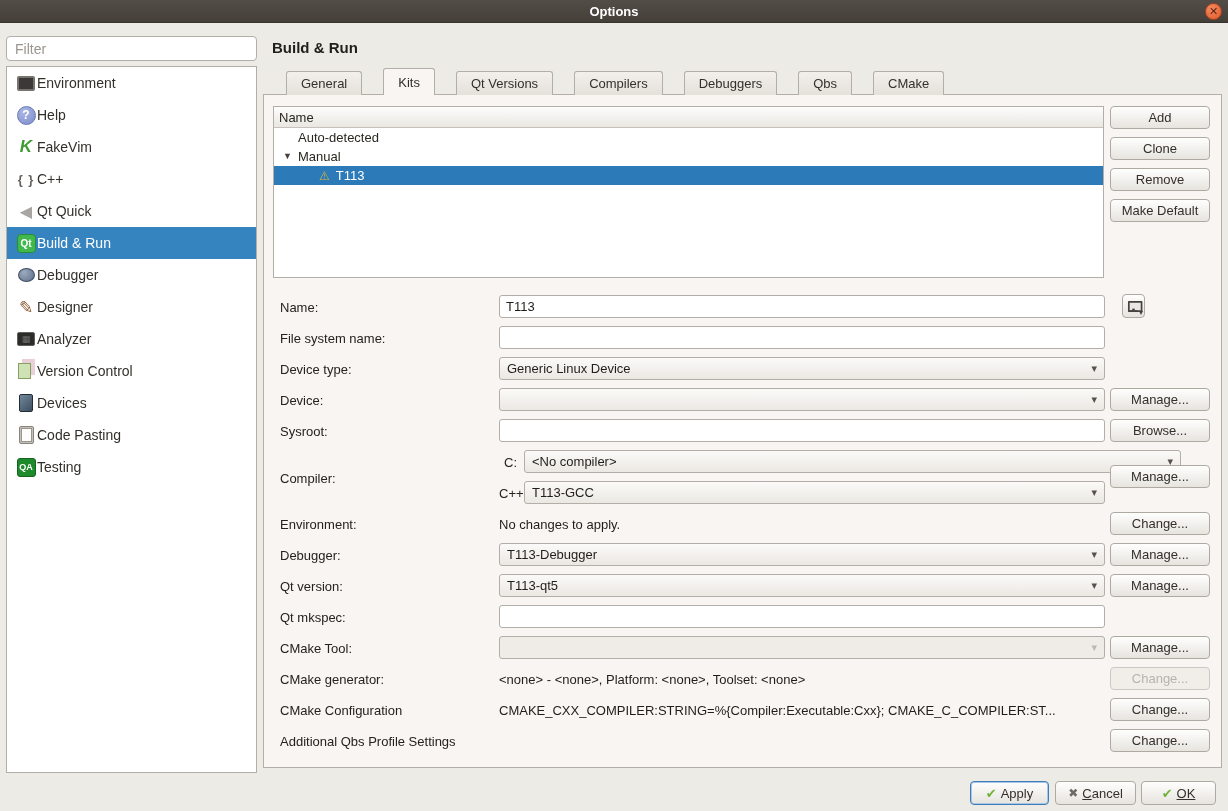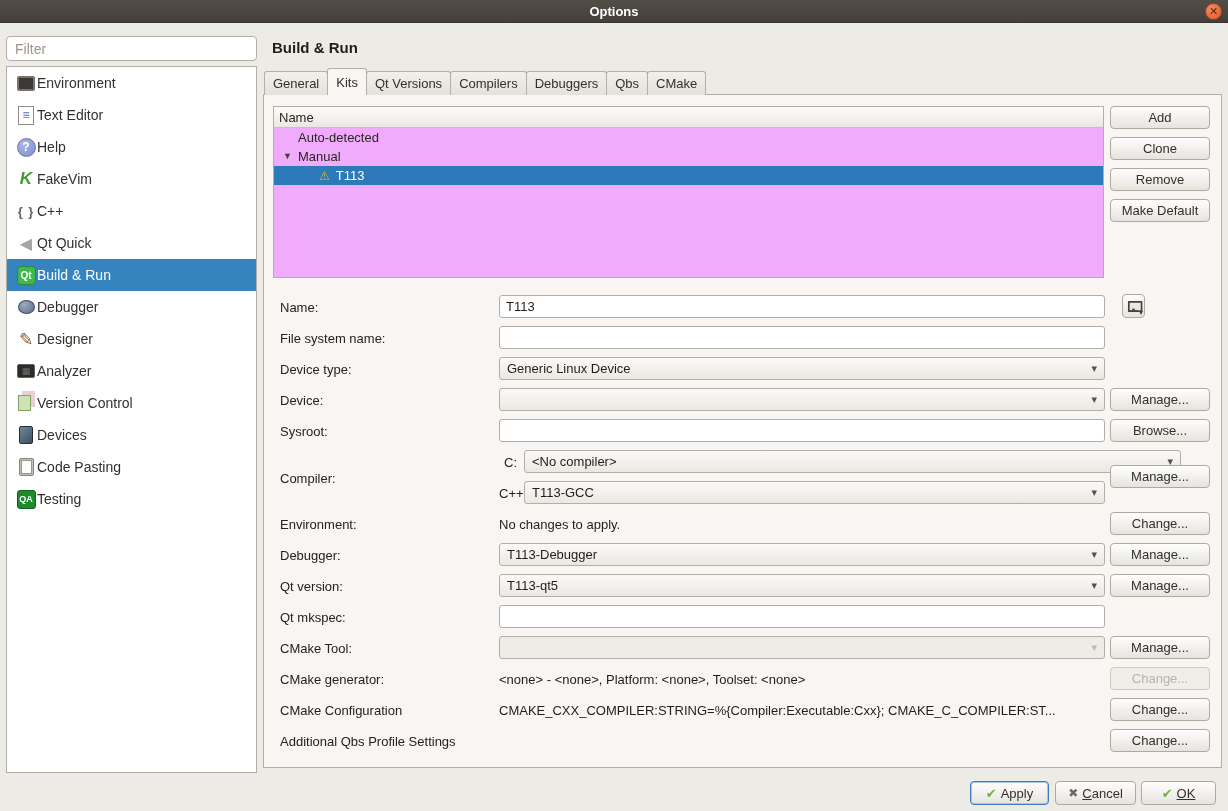--- a/index.html
+++ b/index.html
@@ -49,27 +49,27 @@
   .analyzer-icon .icon-inner::before{content:"▦";}
   .version-control-icon .icon-inner{width:13px;height:16px;background:#cfe2b6;border:1px solid #85a064;box-shadow:4px -4px 0 0 #e9d0d6;margin-right:3px;}
   .devices-icon .icon-inner{width:14px;height:18px;background:linear-gradient(135deg,#73889d,#3d4e5f);border:1px solid #222c35;border-radius:2px;}
   .code-pasting-icon .icon-inner{width:15px;height:18px;background:#c6c1b8;border:1px solid #8a857c;border-radius:2px;}
   .code-pasting-icon .icon-inner::after{content:"";width:9px;height:12px;background:#fdfdfc;border:1px solid #9b968d;}
   .testing-icon .icon-inner{width:19px;height:19px;background:#1f8a2c;border:1px solid #15641e;border-radius:3px;color:#fff;font-weight:bold;font-size:9px;}
   .testing-icon .icon-inner::before{content:"QA";}
   
   .main-title{position:absolute;left:272px;top:39px;font-size:15px;font-weight:bold;color:#211f1b;}
   .tabs{position:absolute;left:264px;top:68px;height:27px;display:flex;align-items:flex-end;z-index:3;}
-  .tab{height:24px;padding:0 8px;display:flex;align-items:center;font-size:13px;color:#33302b;
+  .tab{height:24px;padding:0 14px;display:flex;align-items:center;font-size:13px;color:#33302b;
     background:linear-gradient(#f3f0ec,#e4e1db);border:1px solid #b3aea7;border-bottom:none;
-    border-radius:3px 3px 0 0;margin-right:-1px;cursor:default;}
+    border-radius:3px 3px 0 0;margin-right:-1px;cursor:default;margin-left:22px;}
   .tab.active{height:27px;background:#f9f5f2;position:relative;z-index:4;font-size:13px;}
   .panel{position:absolute;left:263px;top:94px;width:959px;height:674px;background:#f9f5f2;border:1px solid #b3aea7;}
   
-  .tree{position:absolute;left:273px;top:106px;width:831px;height:172px;background:#f0abfc;border:1px solid #b3aea7;overflow:hidden;}
+  .tree{position:absolute;left:273px;top:106px;width:831px;height:172px;background:#ffffff;border:1px solid #b3aea7;overflow:hidden;}
   .tree-header{height:21px;background:linear-gradient(#fdfdfc,#eae7e2);border-bottom:1px solid #c6c1bb;
     display:flex;align-items:center;padding-left:5px;font-size:13px;color:#29271f;}
   .tree-row{height:19px;display:flex;align-items:center;font-size:13px;color:#29271f;position:relative;cursor:default;}
   .tree-row.selected{background:#2d7ab9;color:#fff;}
   .tree-row.italic .kit-label{font-style:italic;}
   .expander{position:absolute;left:9px;top:4px;font-size:9px;color:#45423d;}
   .warning-icon{margin-right:6px;color:#d9b938;font-size:12px;line-height:1;}
   .desktop-icon{width:13px;height:13px;position:relative;margin-right:6px;flex:0 0 13px;}
   .desktop-icon::before{content:"";position:absolute;left:0;top:0;width:13px;height:9px;border:2px solid #45413d;border-radius:1px;background:#e9e7e3;}
   .desktop-icon::after{content:"";position:absolute;left:5px;top:9px;width:3px;height:2px;background:#45413d;
@@ -113,26 +113,20 @@
 
 <input class="filter-input" placeholder="Filter" style="">
 <div class="sidebar" id="sidebar-list">
     <div class="side-item">
       <span class="icon environment-icon">
         <span class="icon-inner"></span>
       </span>
       <span class="side-label">Environment</span>
     </div>
     <div class="side-item">
-      <span class="icon text-editor-icon">
-        <span class="icon-inner"></span>
-      </span>
-      <span class="side-label">Text Editor</span>
-    </div>
-    <div class="side-item">
       <span class="icon help-icon">
         <span class="icon-inner"></span>
       </span>
       <span class="side-label">Help</span>
     </div>
     <div class="side-item">
       <span class="icon fakevim-icon">
         <span class="icon-inner"></span>
       </span>
       <span class="side-label">FakeVim</span>

